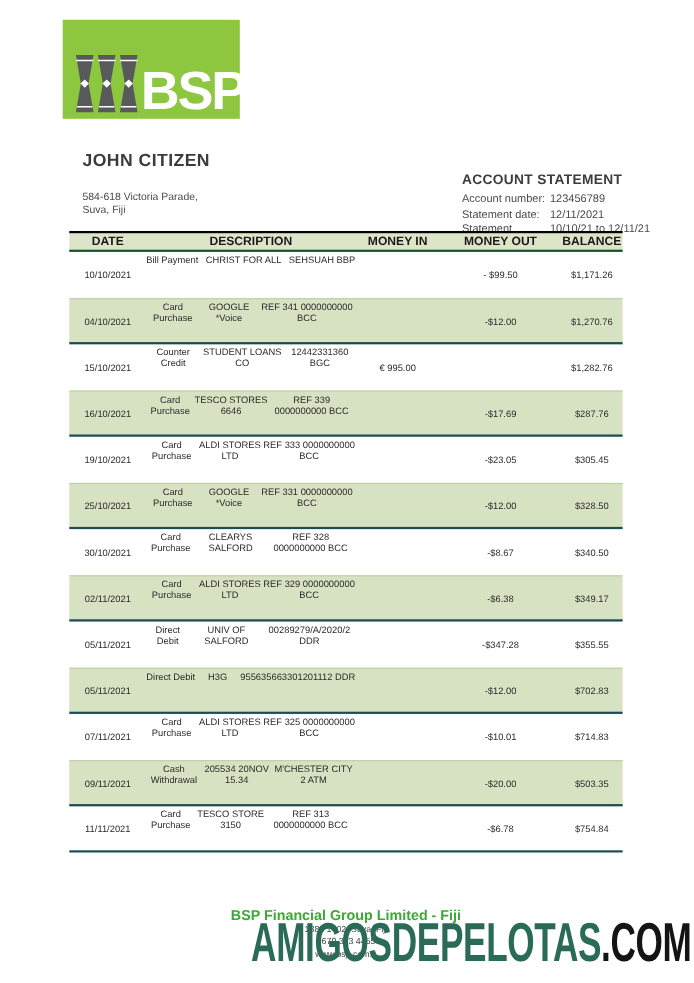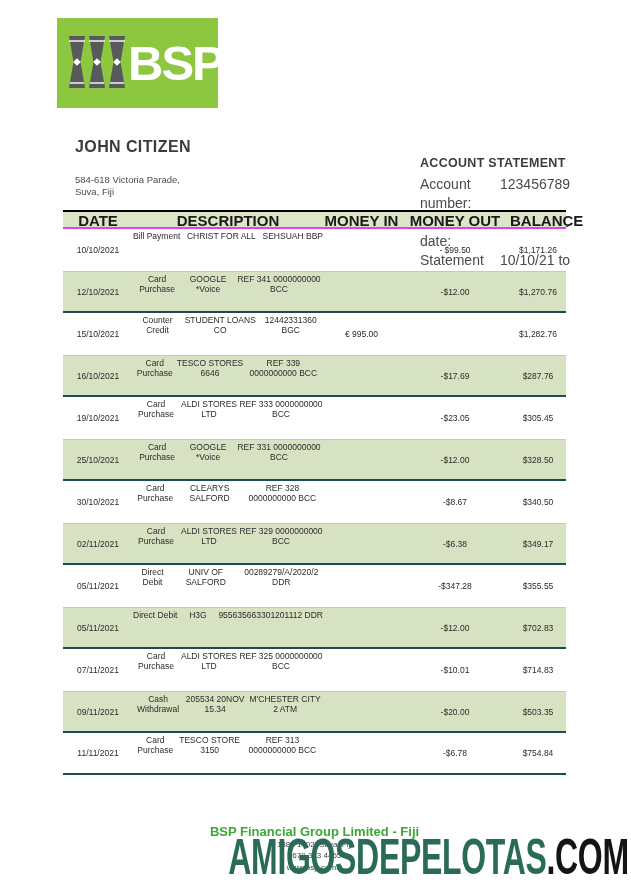--- a/index.html
+++ b/index.html
@@ -7,45 +7,45 @@
     width:631px;height:894px;
     background:#ffffff;
     font-family:"Liberation Sans", sans-serif;
     color:#2b2b2b;
     position:relative;
     overflow:hidden;
   }
   
   .logo-box{
     position:absolute;left:57px;top:18px;width:161px;height:90px;
-    display:flex;align-items:center;padding-left:11px;box-sizing:border-box;
+    display:flex;align-items:flex-end;padding-left:11px;box-sizing:border-box;
   }
   .logo-drums{flex:0 0 auto;margin-top:2px;}
   .logo-text{
     color:#ffffff;font-size:49px;font-weight:800;letter-spacing:-2px;
     line-height:1;margin-left:2px;
   }
   
   .customer{position:absolute;left:75px;top:138px;}
   .customer-name{font-size:16px;font-weight:700;letter-spacing:.4px;color:#3c3c3c;}
   .customer-addr{font-size:9.5px;color:#4a4a4a;margin-top:18px;line-height:1.25;}
   
   .stmt{position:absolute;left:420px;top:140px;width:200px;}
   .stmt-title{font-size:12.5px;font-weight:700;letter-spacing:.3px;color:#3c3c3c;margin-bottom:5px;margin-top:16px;}
-  .stmt-row{display:flex;font-size:14px;color:#4a4a4a;line-height:1.35;}
+  .stmt-row{display:flex;font-size:10px;color:#4a4a4a;line-height:1.35;}
   .stmt-label{width:80px;flex:0 0 auto;}
   .stmt-value{flex:1;}
   
   .bank-table{position:absolute;left:63px;top:210px;width:503px;}
   .thead{
     display:grid;grid-template-columns:70px 190px 77px 110px 56px;
     background:#dde5c9;
-    border-top:2px solid #000;border-bottom:2px solid #d946ef;
+    border-top:2px solid #000;border-bottom:2px solid #14532d;
     height:15px;align-items:center;
-    font-size:15px;font-weight:700;color:#1a1a1a;
+    font-size:11px;font-weight:700;color:#1a1a1a;
   }
   .thead > div{text-align:center;}
   .trow{
     display:grid;grid-template-columns:70px 190px 77px 110px 56px;
     height:42px;box-sizing:border-box;
     font-size:8.5px;color:#2b2b2b;
   }
   .trow.shaded{
     background:#d7e2c2;
     border-top:1px solid #c2cdaa;
@@ -137,21 +137,21 @@
       <div>Bill Payment</div>
       <div>CHRIST FOR ALL</div>
       <div>SEHSUAH BBP</div>
     </div>
     <div class="cell-center"></div>
     <div class="cell-center">- $99.50</div>
     <div class="cell-center">$1,171.26</div>
   </div>
 
   <div class="trow shaded">
-    <div class="cell-center">12/10/2021</div>
+    <div class="cell-center">04/10/2021</div>
     <div class="cell-desc">
       <div>Card Purchase</div>
       <div>GOOGLE *Voice</div>
       <div>REF 341 0000000000 BCC</div>
     </div>
     <div class="cell-center"></div>
     <div class="cell-center">-$12.00</div>
     <div class="cell-center">$1,270.76</div>
   </div>
 

